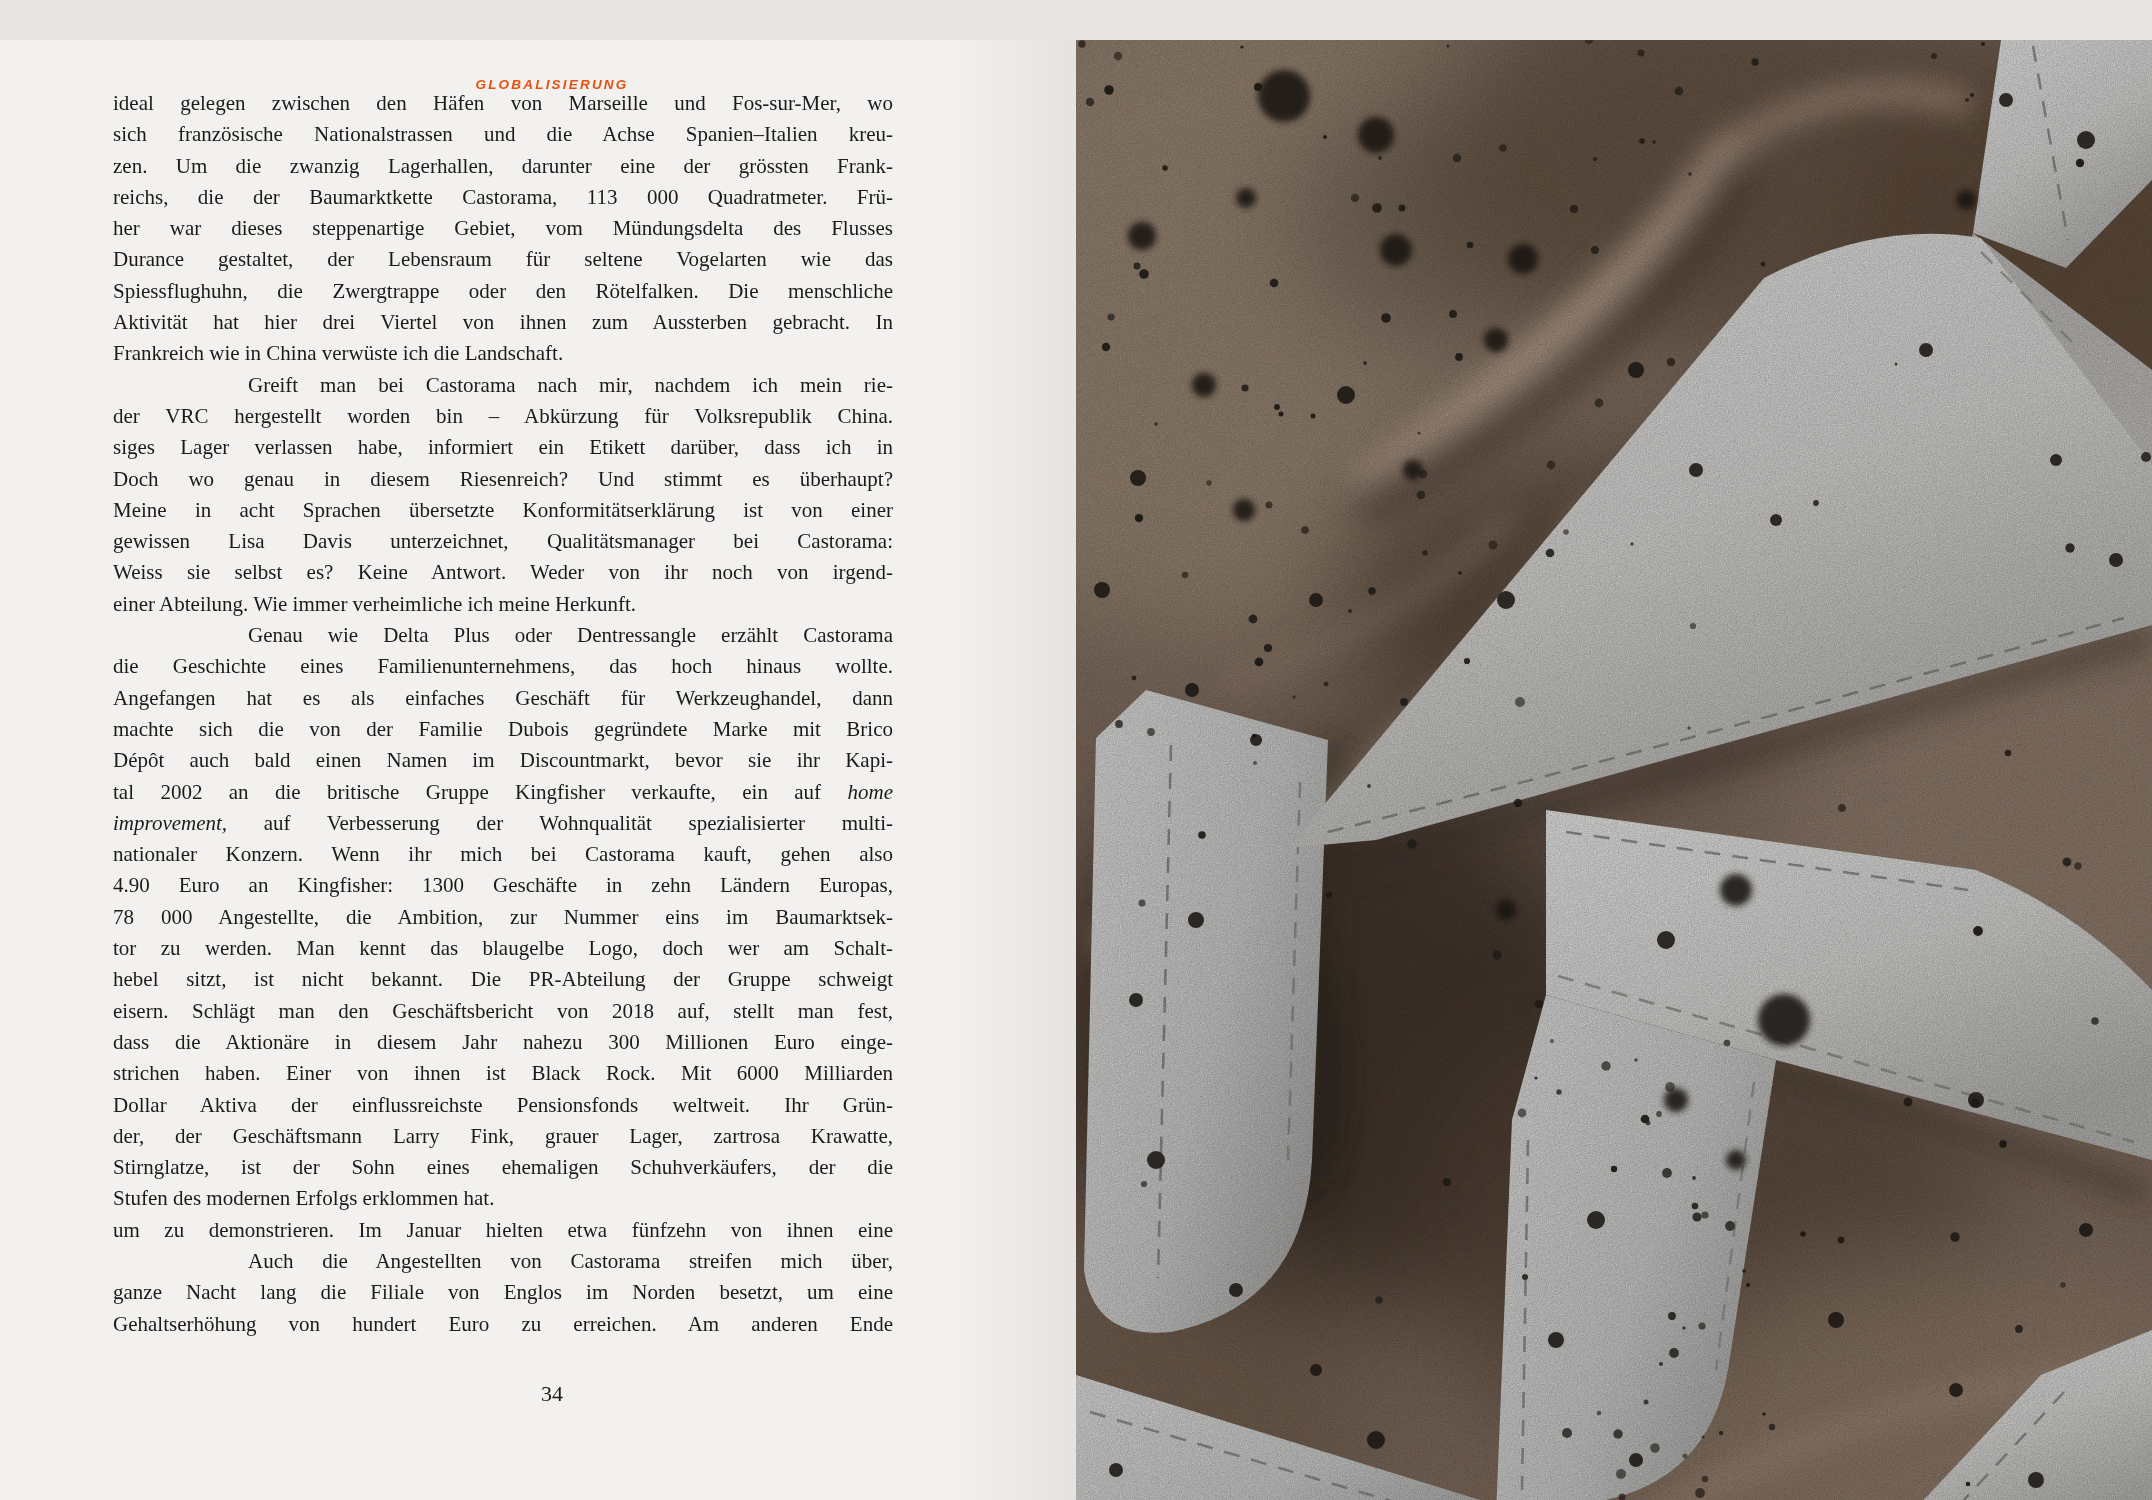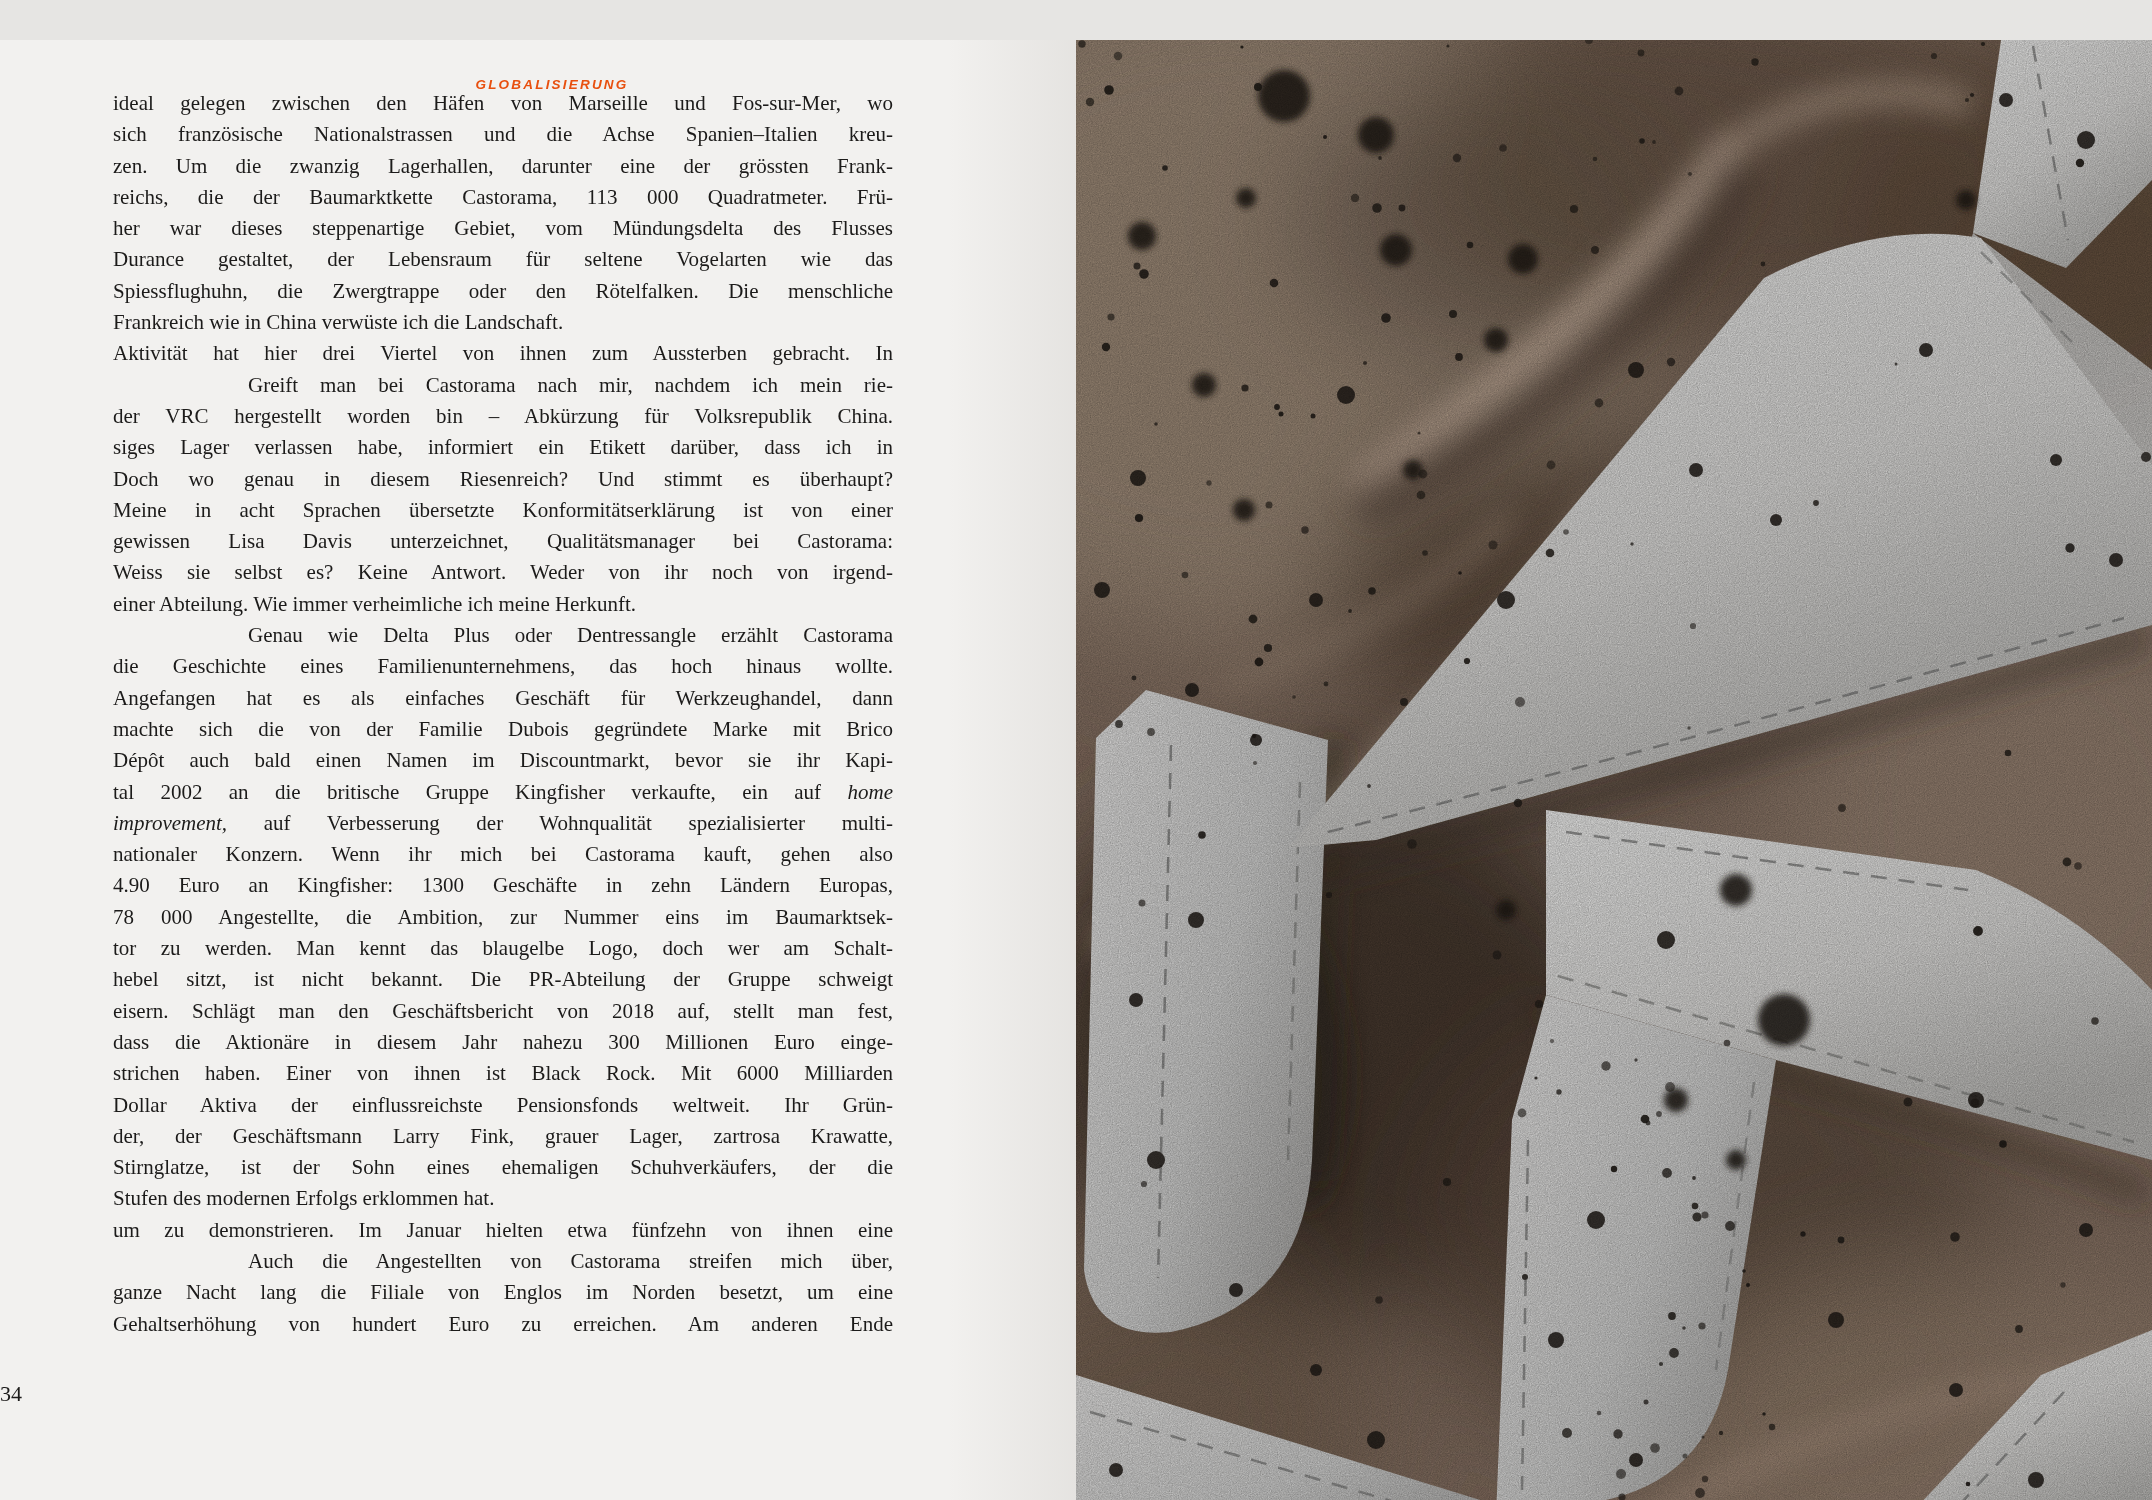--- a/index.html
+++ b/index.html
@@ -15,21 +15,21 @@
   }
   .body-text{
     position:absolute;left:113px;top:48px;width:780px;
     font-size:21px;line-height:31.3px;
   }
   .line{height:31.3px;overflow:hidden;text-align:justify;text-align-last:justify;}
   .line.last{text-align-last:left;}
   .line.indent{padding-left:135px;}
   .it{font-style:italic;}
   .folio{
-    position:absolute;top:1341px;left:0;width:1104px;font-size:22px;
+    position:absolute;top:1341px;left:0;width:1104px;text-align:center;font-size:22px;
   }
   .gutter-shadow{
     position:absolute;left:946px;top:0;width:130px;height:1500px;
     background:linear-gradient(to right, rgba(60,48,38,0), rgba(60,48,38,0.07));
     pointer-events:none;
   }
   .illustration{position:absolute;left:1076px;top:0;width:1076px;height:1500px;}
   .illustration svg{display:block;}
 </style>
 </head>
@@ -40,22 +40,22 @@
   <div class="running-head">GLOBALISIERUNG</div>
 
   <div class="body-text">
       <div class="line"><span>ideal gelegen zwischen den Häfen von Marseille und Fos-sur-Mer, wo</span></div>
       <div class="line"><span>sich französische Nationalstrassen und die Achse Spanien–Italien kreu-</span></div>
       <div class="line"><span>zen. Um die zwanzig Lagerhallen, darunter eine der grössten Frank-</span></div>
       <div class="line"><span>reichs, die der Baumarktkette Castorama, 113&nbsp;000 Quadratmeter. Frü-</span></div>
       <div class="line"><span>her war dieses steppenartige Gebiet, vom Mündungsdelta des Flusses</span></div>
       <div class="line"><span>Durance gestaltet, der Lebensraum für seltene Vogelarten wie das</span></div>
       <div class="line"><span>Spiessflughuhn, die Zwergtrappe oder den Rötelfalken. Die menschliche</span></div>
+      <div class="line"><span>Aktivität hat hier drei Viertel von ihnen zum Aussterben gebracht. In</span></div>
       <div class="line last"><span>Frankreich wie in China verwüste ich die Landschaft.</span></div>
-      <div class="line"><span>Aktivität hat hier drei Viertel von ihnen zum Aussterben gebracht. In</span></div>
       <div class="line indent"><span>Greift man bei Castorama nach mir, nachdem ich mein rie-</span></div>
       <div class="line"><span>der VRC hergestellt worden bin – Abkürzung für Volksrepublik China.</span></div>
       <div class="line"><span>siges Lager verlassen habe, informiert ein Etikett darüber, dass ich in</span></div>
       <div class="line"><span>Doch wo genau in diesem Riesenreich? Und stimmt es überhaupt?</span></div>
       <div class="line"><span>Meine in acht Sprachen übersetzte Konformitätserklärung ist von einer</span></div>
       <div class="line"><span>gewissen Lisa Davis unterzeichnet, Qualitätsmanager bei Castorama:</span></div>
       <div class="line"><span>Weiss sie selbst es? Keine Antwort. Weder von ihr noch von irgend-</span></div>
       <div class="line last"><span>einer Abteilung. Wie immer verheimliche ich meine Herkunft.</span></div>
       <div class="line indent"><span>Genau wie Delta Plus oder Dentressangle erzählt Castorama</span></div>
       <div class="line"><span>die Geschichte eines Familienunternehmens, das hoch hinaus wollte.</span></div>

